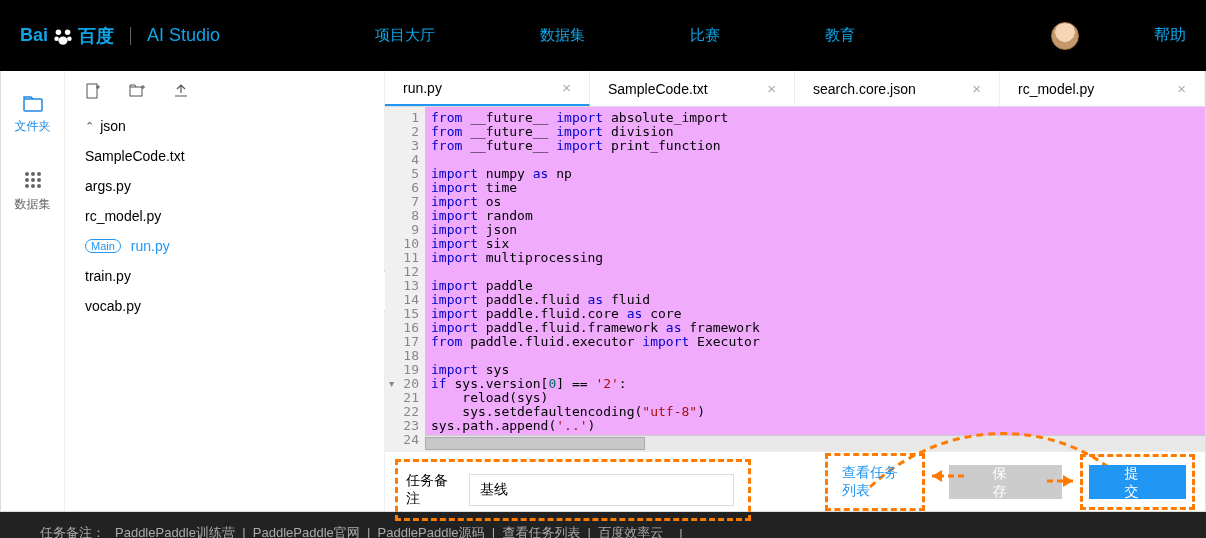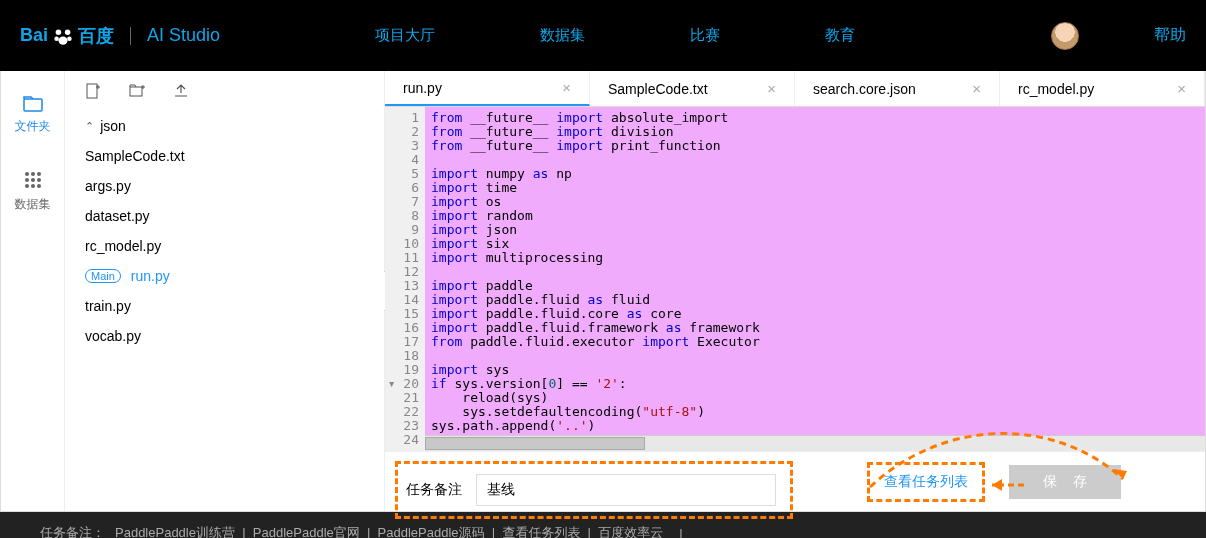--- a/index.html
+++ b/index.html
@@ -40,21 +40,21 @@
 .str { color: #aa1111; }
 .num { color: #006666; }
 .collapse-handle { position: absolute; left: -1px; top: 50%; transform: translateY(-50%); width: 12px; height: 40px; background: #fff; border: 1px solid #ccc; border-left: none; display: flex; align-items: center; justify-content: center; font-size: 9px; cursor: pointer; }
 .hscroll { position: absolute; left: 40px; right: 0; bottom: 0; height: 16px; background: #e8e8e8; border-top: 1px solid #ccc; }
 .hscroll-thumb { position: absolute; left: 0; top: 1px; height: 13px; width: 220px; background: #c8c8c8; border: 1px solid #aaa; }
 .bottom-bar { height: 60px; border-top: 1px solid #eee; display: flex; align-items: center; padding: 0 10px; gap: 14px; font-size: 14px; }
 .remark-region { display: flex; align-items: center; gap: 14px; border: 3px dashed #ff7b00; padding: 10px 14px 10px 8px; margin-top: 16px; }
 .remark-input { width: 300px; height: 32px; border: 1px solid #ddd; padding: 0 10px; font-size: 14px; }
 .link-region { border: 3px dashed #ff7b00; padding: 8px 14px; margin-left: 60px; position: relative; }
 .task-link { color: #2196F3; cursor: pointer; }
-.btn { height: 34px; padding: 0 28px; border: none; cursor: pointer; font-size: 14px; letter-spacing: 6px; padding-left: 34px; }
+.btn { height: 34px; padding: 0 40px; border: none; cursor: pointer; font-size: 14px; letter-spacing: 6px; padding-left: 34px; }
 .btn-save { background: #ccc; color: #fff; margin-left: 10px; }
 .submit-region { border: 3px dashed #ff7b00; padding: 8px 6px; margin-left: 4px; position: relative; }
 .btn-submit { background: #2196F3; color: #fff; }
 .arrow-svg { position: absolute; pointer-events: none; }
 .footer { background: #222; height: 42px; color: #aaa; font-size: 13px; display: flex; align-items: center; padding: 0 40px; gap: 10px; }
 .footer a { color: #aaa; }
 .fold-mark { font-size: 13px; color: #888; }
 </style>
 </head>
 <body>
@@ -134,23 +134,20 @@
       <div class="tree-row">
         <span class="chev">⌃</span>
         <span>json</span>
       </div>
       <div class="tree-children" id="tree-children">
           <div class="tree-row">
             <span>SampleCode.txt</span>
           </div>
           <div class="tree-row">
             <span>args.py</span>
-          </div>
-          <div class="tree-row">
-            <span>dataset.py</span>
           </div>
           <div class="tree-row">
             <span>rc_model.py</span>
           </div>
           <div class="tree-row active">
             <span class="main-badge">Main</span>
             <span>run.py</span>
           </div>
           <div class="tree-row">
             <span>train.py</span>
@@ -228,20 +225,27 @@
       <div class="link-region">
         <span class="task-link">查看任务列表</span>
         <svg class="arrow-svg" width="40" height="20" style="right:-44px;top:10px">
           <path d="M 38 10 L 6 10" fill="none" stroke="#ff7b00" stroke-width="3" stroke-dasharray="6 4"></path>
           <path d="M 6 10 L 16 4 L 16 16 Z" fill="#ff7b00"></path>
         </svg>
       </div>
 
       <button class="btn btn-save">保 存</button>
 
+      <div class="submit-region">
+        <svg class="arrow-svg" width="34" height="20" style="left:-36px;top:14px">
+          <path d="M 0 10 L 26 10" fill="none" stroke="#ff7b00" stroke-width="3" stroke-dasharray="6 4"></path>
+          <path d="M 26 10 L 16 4 L 16 16 Z" fill="#ff7b00"></path>
+        </svg>
+        <button class="btn btn-submit">提 交</button>
+      </div>
     </div>
   </div>
 </div>
 
 <div class="footer">
   <span>任务备注：</span>
   <span id="footer-links"><a>PaddlePaddle训练营</a>&nbsp;&nbsp;|&nbsp;&nbsp;<a>PaddlePaddle官网</a>&nbsp;&nbsp;|&nbsp;&nbsp;<a>PaddlePaddle源码</a>&nbsp;&nbsp;|&nbsp;&nbsp;<a>查看任务列表</a>&nbsp;&nbsp;|&nbsp;&nbsp;<a>百度效率云</a></span>
   <span style="margin-left:6px">|&nbsp;&nbsp;</span>
 </div>
 

